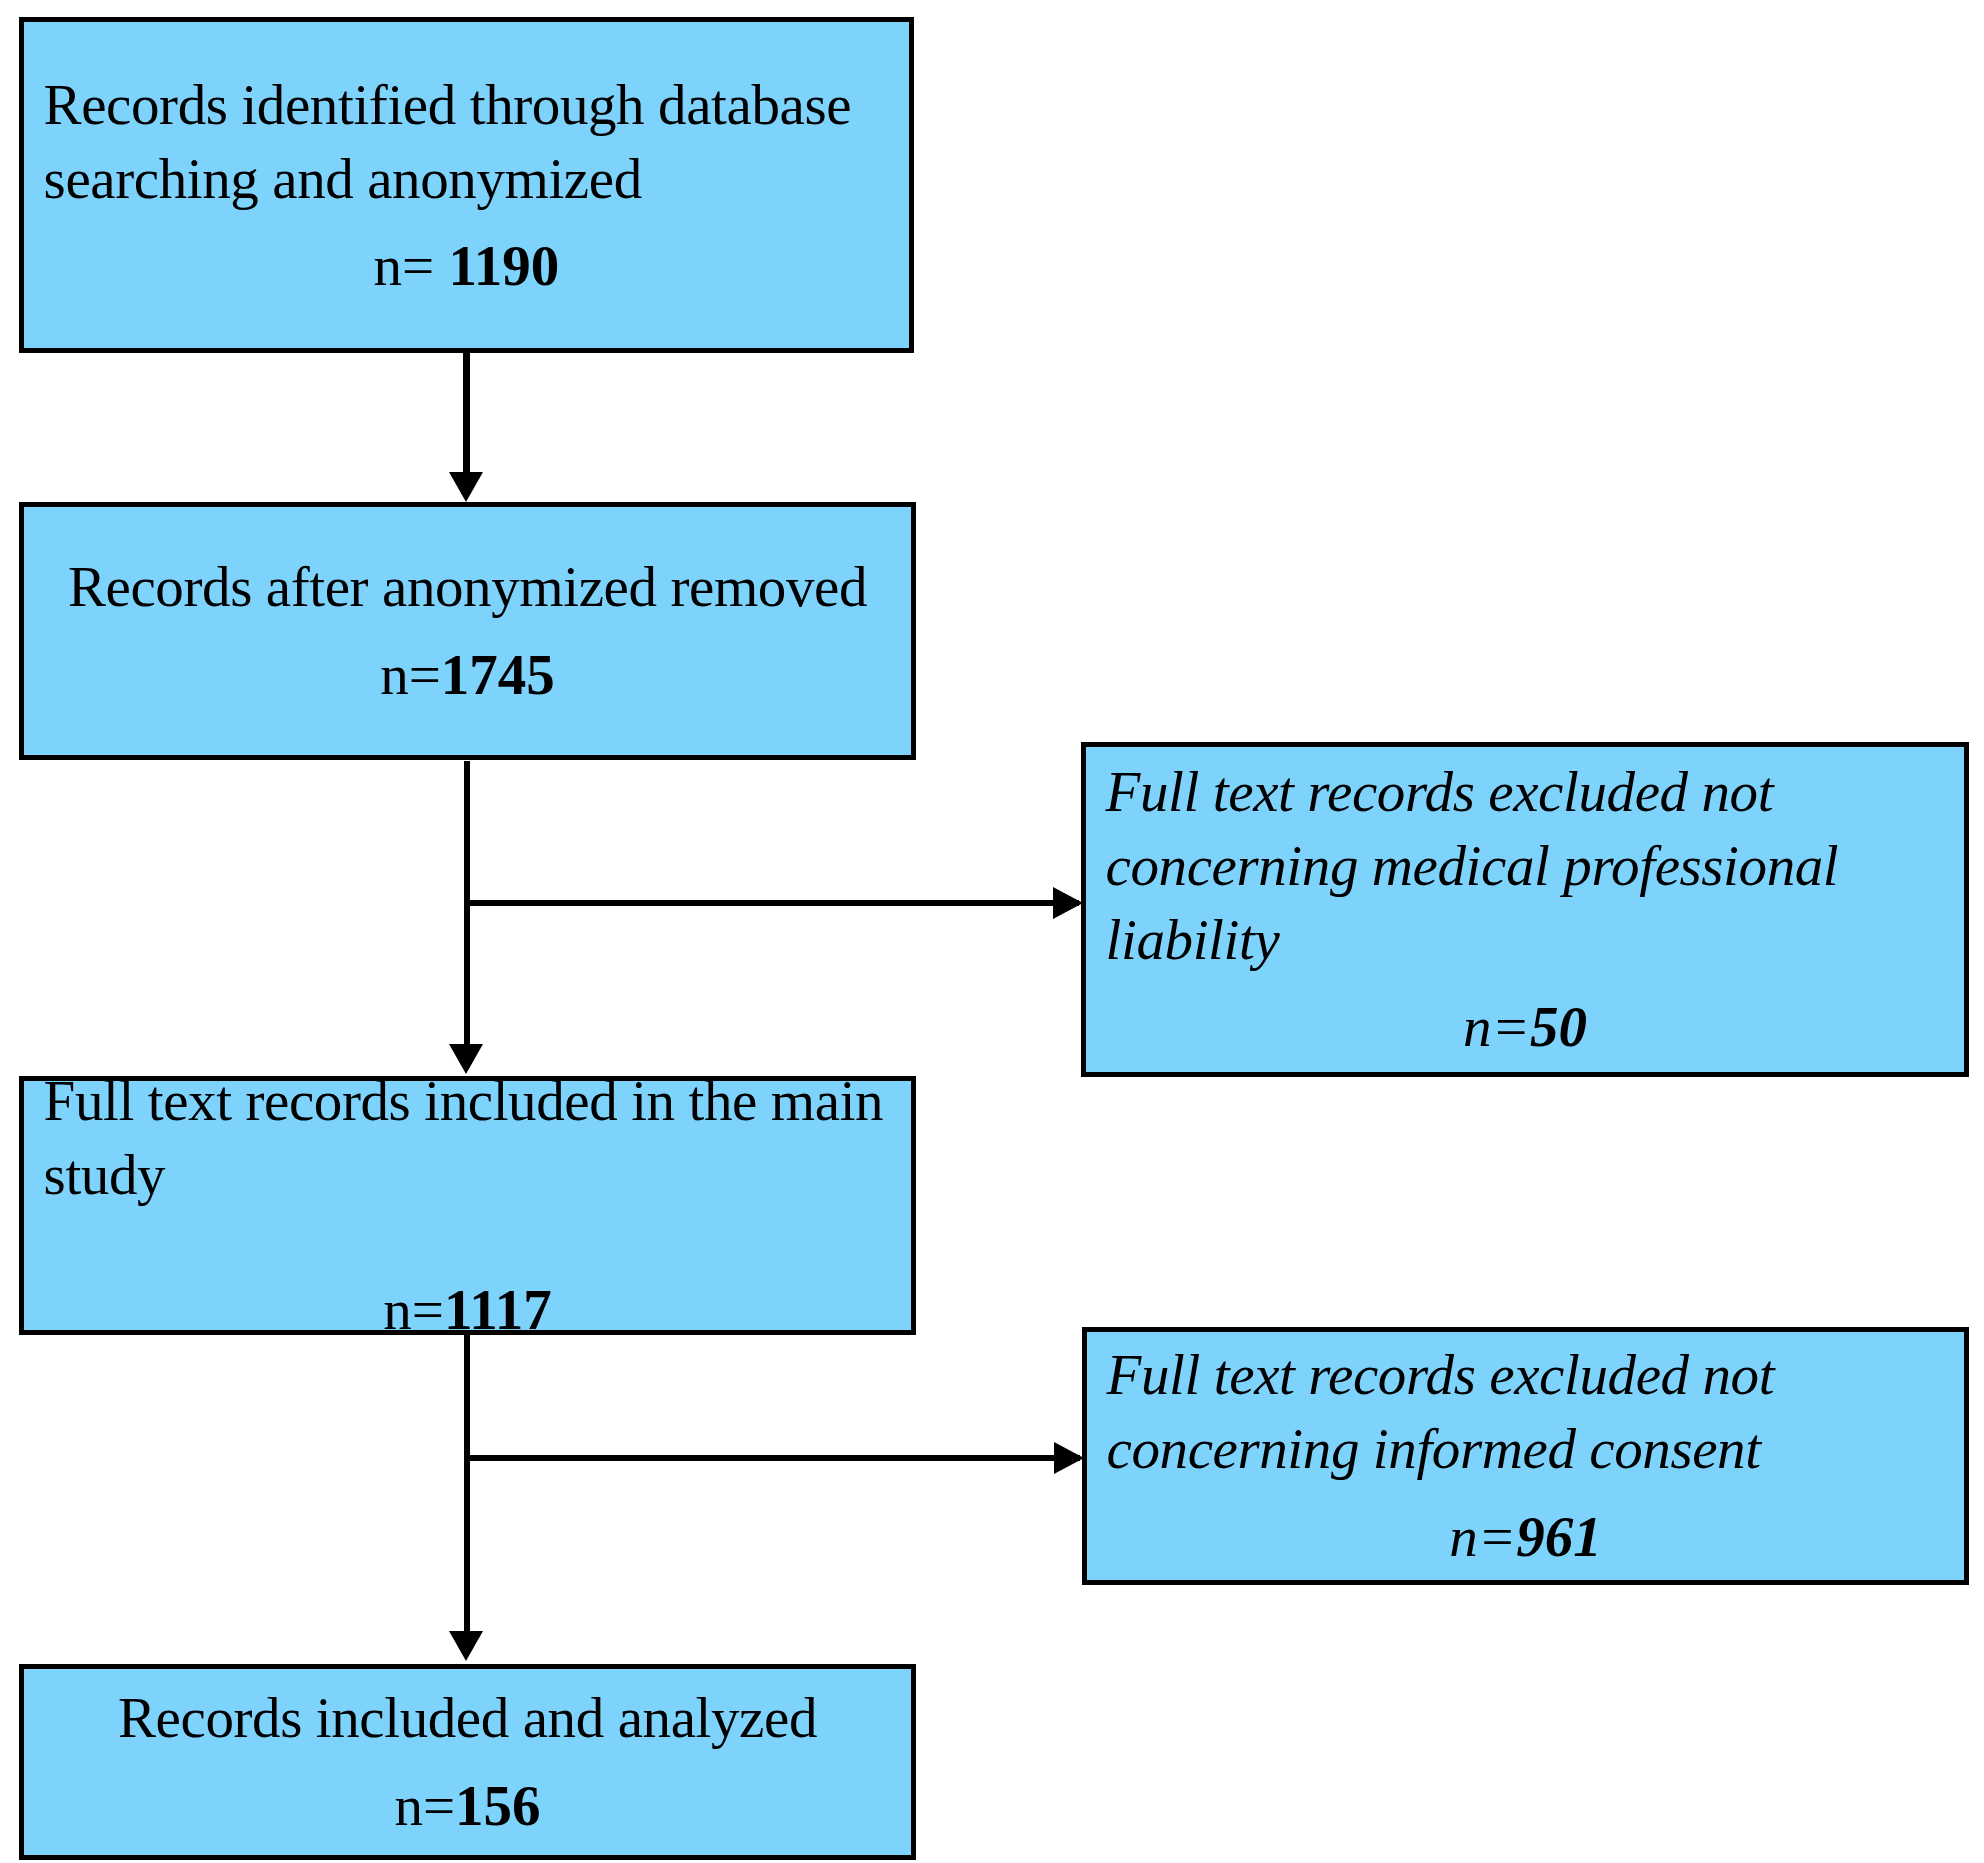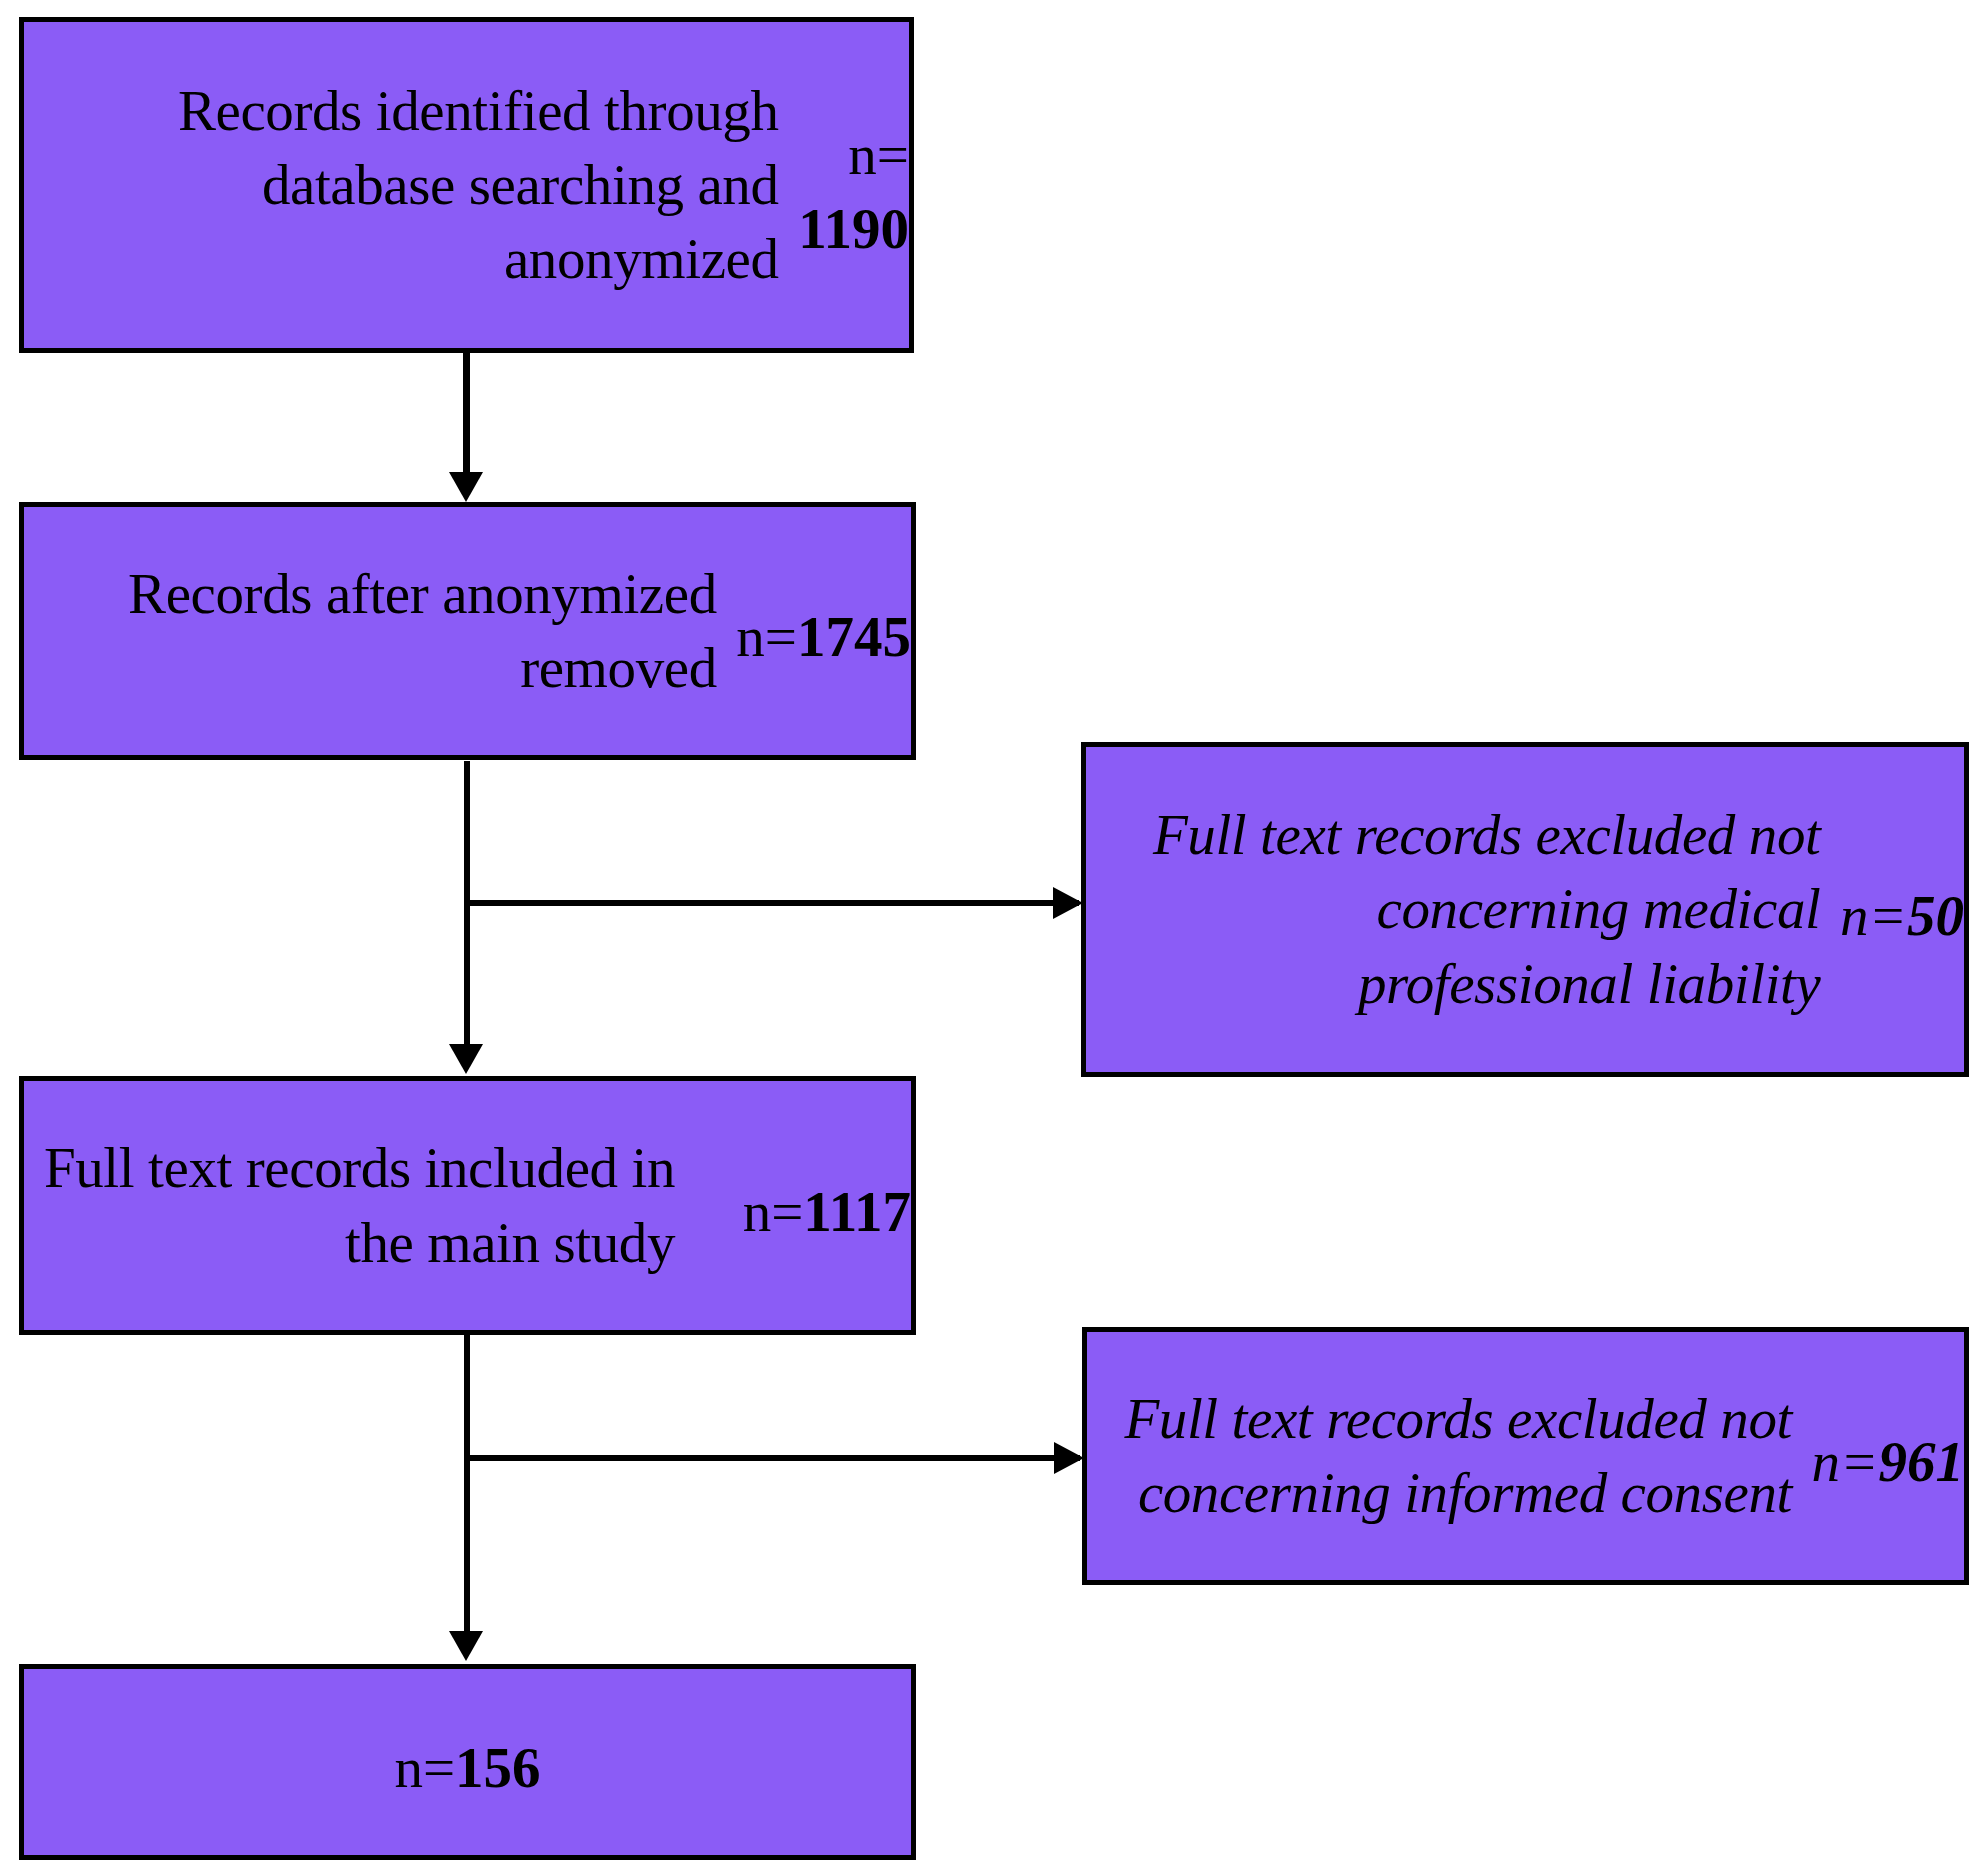--- a/index.html
+++ b/index.html
@@ -13,26 +13,26 @@
     width: 1985px;
     height: 1863px;
     background: #ffffff;
     font-family: "Liberation Serif", "DejaVu Serif", serif;
     overflow: hidden;
   }
   .node {
     position: absolute;
     box-sizing: border-box;
     border: 5.3px solid #000000;
-    background: #8b5cf6;
+    background: #7dd3fc;
     display: flex;
-    flex-direction: row;
+    flex-direction: column;
     align-items: center;
     justify-content: center;
-    text-align: right;
+    text-align: left;
     color: #000000;
   }
   .node-text {
     font-size: 57px;
     line-height: 1.30;
     letter-spacing: -0.4px;
     padding: 0 19.6px;
     white-space: pre-line;
   }
   .node-count {
@@ -108,17 +108,18 @@
 
   <div class="hline" style="left:467px; top:1455px; width:613px; height:6px;"></div>
   <div class="arrow-right" style="left:1054px; top:1442px;"></div>
 
   <div class="node" style="left:1082px; top:1327px; width:887px; height:258px;font-style:italic;">
     <div class="node-text">Full text records excluded not concerning informed consent</div>
     <div class="node-count"><span>n=</span><span class="nval">961</span></div>
   </div>
 
   <div class="node" style="left:19px; top:1664px; width:897px; height:196px;">
+    <div class="node-text">Records included and analyzed</div>
     <div class="node-count"><span>n=</span><span class="nval">156</span></div>
   </div>
 
 </div>
 
 
 </body></html>

